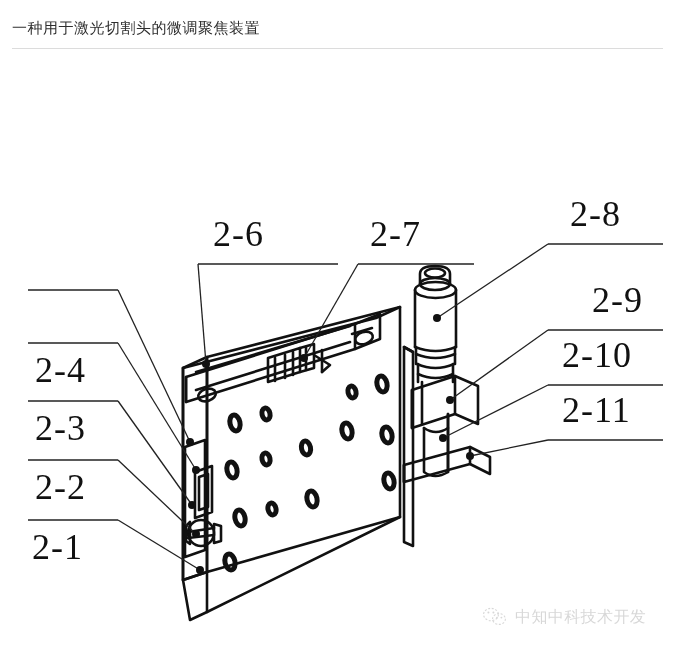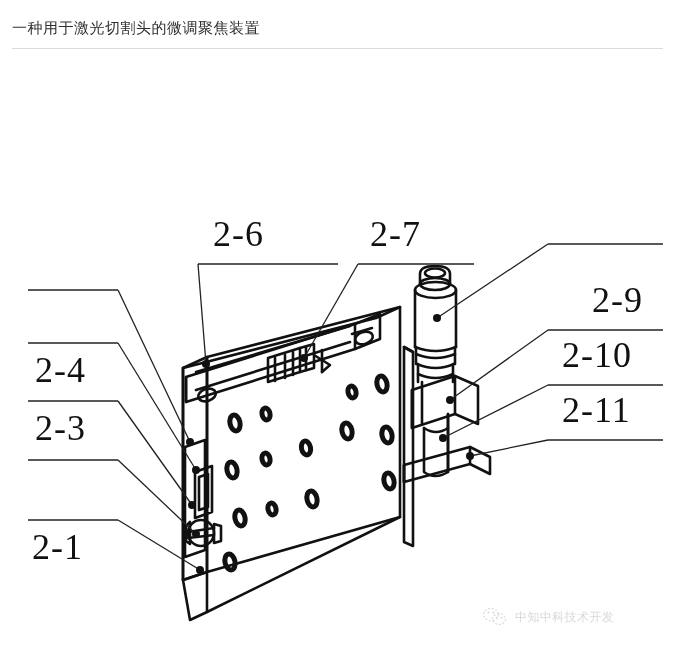--- a/index.html
+++ b/index.html
@@ -54,21 +54,21 @@
   #watermark{
     position:absolute;
     left:482px; top:606px;
     display:flex;
     align-items:center;
     gap:7px;
     opacity:.40;
   }
   #wm-text{
     font-family:Liberation Sans, sans-serif;
-    font-size:12px;
+    font-size:16px;
     color:#9d9d9d;
     white-space:nowrap;
     letter-spacing:.4px;
   }
   #wm-logo{width:26px;height:22px;display:block;}
 </style>
 </head>
 <body>
 
 <div id="page">
@@ -210,24 +210,26 @@
         <circle cx="304" cy="306" r="4"></circle>
         <circle cx="437" cy="266" r="4"></circle>
         <circle cx="450" cy="348" r="4"></circle>
         <circle cx="443" cy="386" r="4"></circle>
         <circle cx="470" cy="404" r="4"></circle>
       </g>
     </svg>
 
     <div class="callout" style="left:35px;top:300px">2-4</div>
     <div class="callout" style="left:35px;top:358px">2-3</div>
+    <div class="callout" style="left:35px;top:417px">2-2</div>
     <div class="callout" style="left:32px;top:477px">2-1</div>
 
     <div class="callout" style="left:213px;top:164px">2-6</div>
     <div class="callout" style="left:370px;top:164px">2-7</div>
+    <div class="callout" style="left:570px;top:144px">2-8</div>
     <div class="callout" style="left:592px;top:230px">2-9</div>
     <div class="callout" style="left:562px;top:285px">2-10</div>
     <div class="callout" style="left:562px;top:340px">2-11</div>
   </div>
 
   <div id="watermark">
     <svg id="wm-logo" viewBox="0 0 26 22">
       <g fill="none" stroke="#9d9d9d" stroke-width="1.1" stroke-dasharray="2 1.6">
         <ellipse cx="9" cy="8.5" rx="7.4" ry="6.2"></ellipse>
         <ellipse cx="17" cy="13" rx="6.4" ry="5.4"></ellipse>

